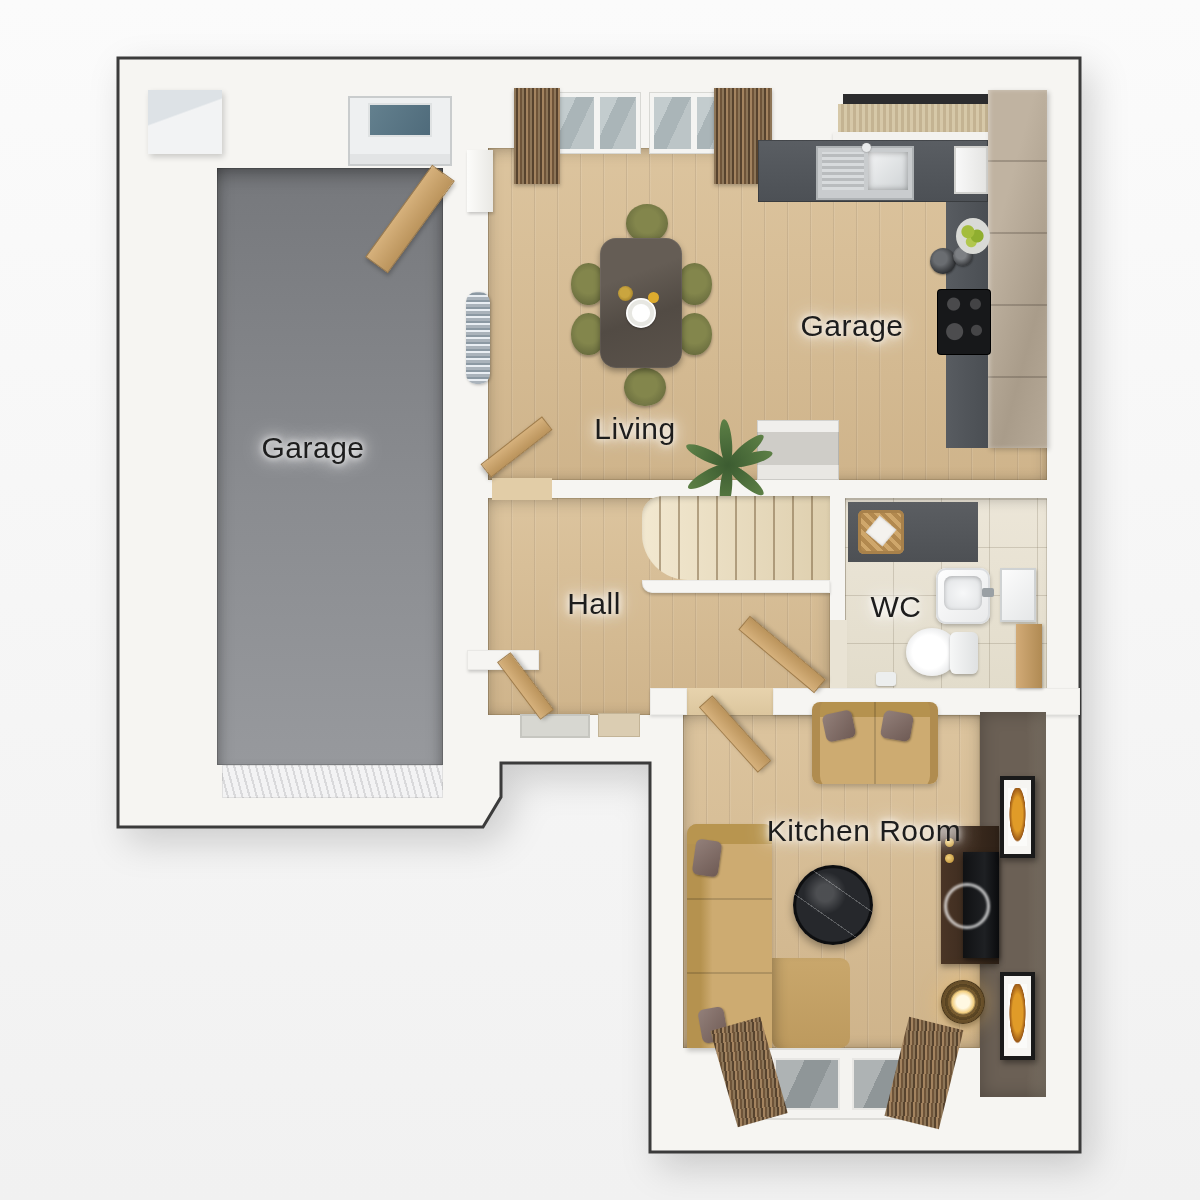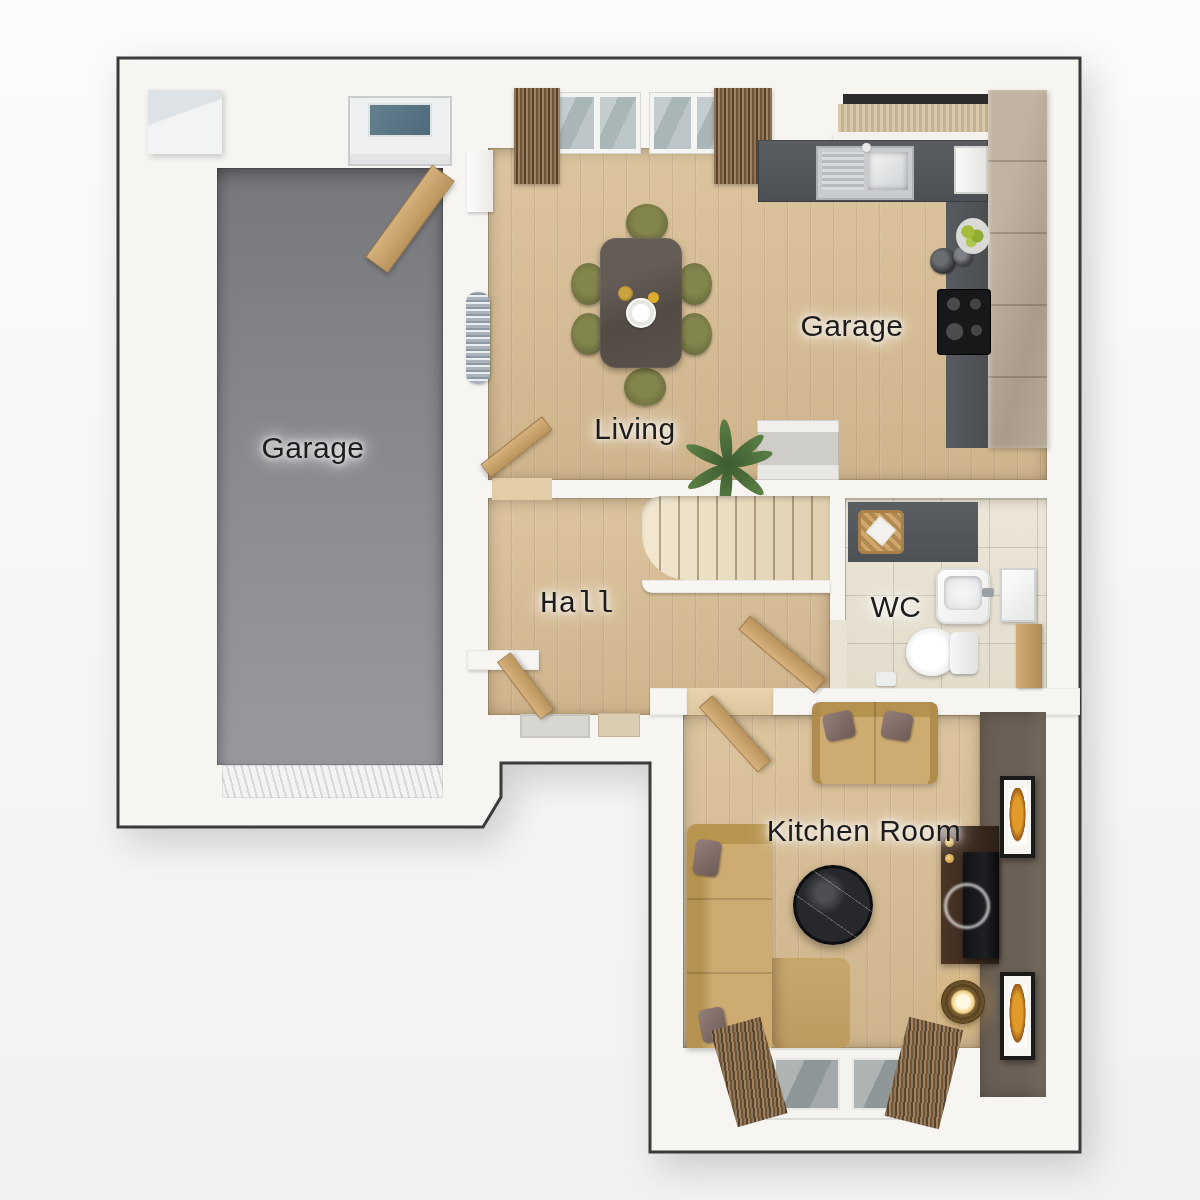--- a/index.html
+++ b/index.html
@@ -209,21 +209,21 @@
   .cur-lr{left:896px;top:1022px;width:56px;height:102px;transform:rotate(14deg);
     background:repeating-linear-gradient(80deg,#8d7557 0 2px,#57432e 2px 4px,#a3835f 4px 6px,#6e5439 6px 8px);}
 
   
   .lbl{position:absolute;transform:translate(-50%,-50%);font-size:30px;line-height:1;font-weight:400;
     color:var(--label-text,#1d1d1d);letter-spacing:.5px;white-space:nowrap;
     text-shadow:0 0 6px #fff,0 0 14px #fff,0 0 24px rgba(255,255,255,.95);}
   .lbl-garage{left:313px;top:448px;}
   .lbl-kitchen{left:852px;top:326px;}
   .lbl-dining{left:635px;top:429px;}
-  .lbl-hall{left:577px;top:604px;font-family:Liberation Mono, monospace;}
+  .lbl-hall{left:594px;top:604px;}
   .lbl-wc{left:896px;top:607px;}
   .lbl-living{left:864px;top:831px;}
 </style>
 </head>
 <body>
 
 <div class="plan">
 
   <svg class="silhouette" width="1200" height="1200" viewBox="0 0 1200 1200">
     <path d="M118 58 H1080 V1152 H650 V763 H501 V797 L483 827 H118 Z" fill="var(--wall-fill,#f6f5f2)" stroke="var(--outline,#3b3b3b)" stroke-width="3" stroke-linejoin="miter"></path>

